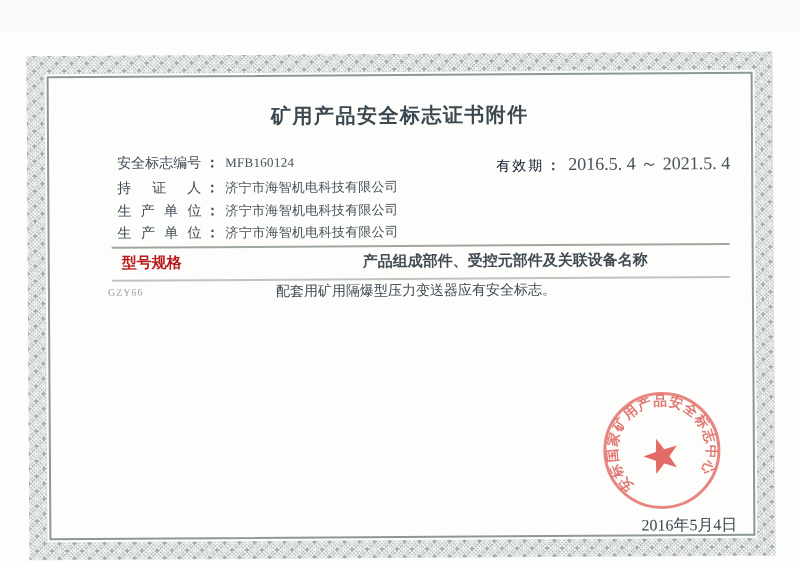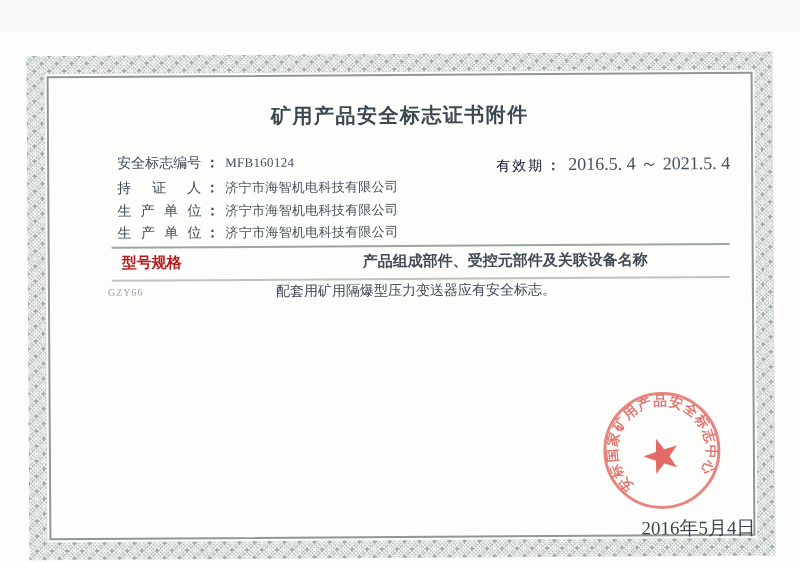--- a/index.html
+++ b/index.html
@@ -48,21 +48,21 @@
   .tline-top{top:191px;height:2px;background:#9da79f;}
   .tline-mid{top:224px;height:2px;background:#bdc5bf;}
   .th1{position:absolute;left:82px;top:198px;width:84px;text-align:center;
        font-size:15px;font-weight:600;color:#b91c1c;}
   .th2{position:absolute;left:335px;top:198px;font-size:15px;font-weight:600;
        color:#3f4a52;white-space:nowrap;}
   .td-model{position:absolute;left:80px;top:231px;font-size:10px;letter-spacing:1px;
        color:#99a1a5;}
   .td-comp{position:absolute;left:248px;top:228px;font-size:14px;font-weight:500;
        color:#3e4952;white-space:nowrap;}
-  .issue-date{position:absolute;left:612px;top:463px;font-size:19px;color:#3a464f;
+  .issue-date{position:absolute;left:612px;top:463px;font-size:16px;color:#3a464f;
        white-space:nowrap;}
   
   .seal{position:absolute;left:571px;top:336px;width:124px;height:124px;opacity:.92;}
   .seal-ring{fill:none;stroke:#e0655e;stroke-width:3;opacity:.85;}
   .seal-star{fill:#dd4f46;opacity:.9;}
   .seal-text{font-family:"Liberation Sans","DejaVu Sans",sans-serif;
        font-size:13.5px;font-weight:600;letter-spacing:1.2px;fill:#dd6059;opacity:.92;}
   
   .paper-edge{position:absolute;left:0;right:0;top:546px;height:2px;background:#a9a9a9;
        box-shadow:0 1px 1px rgba(160,160,160,.5);}

